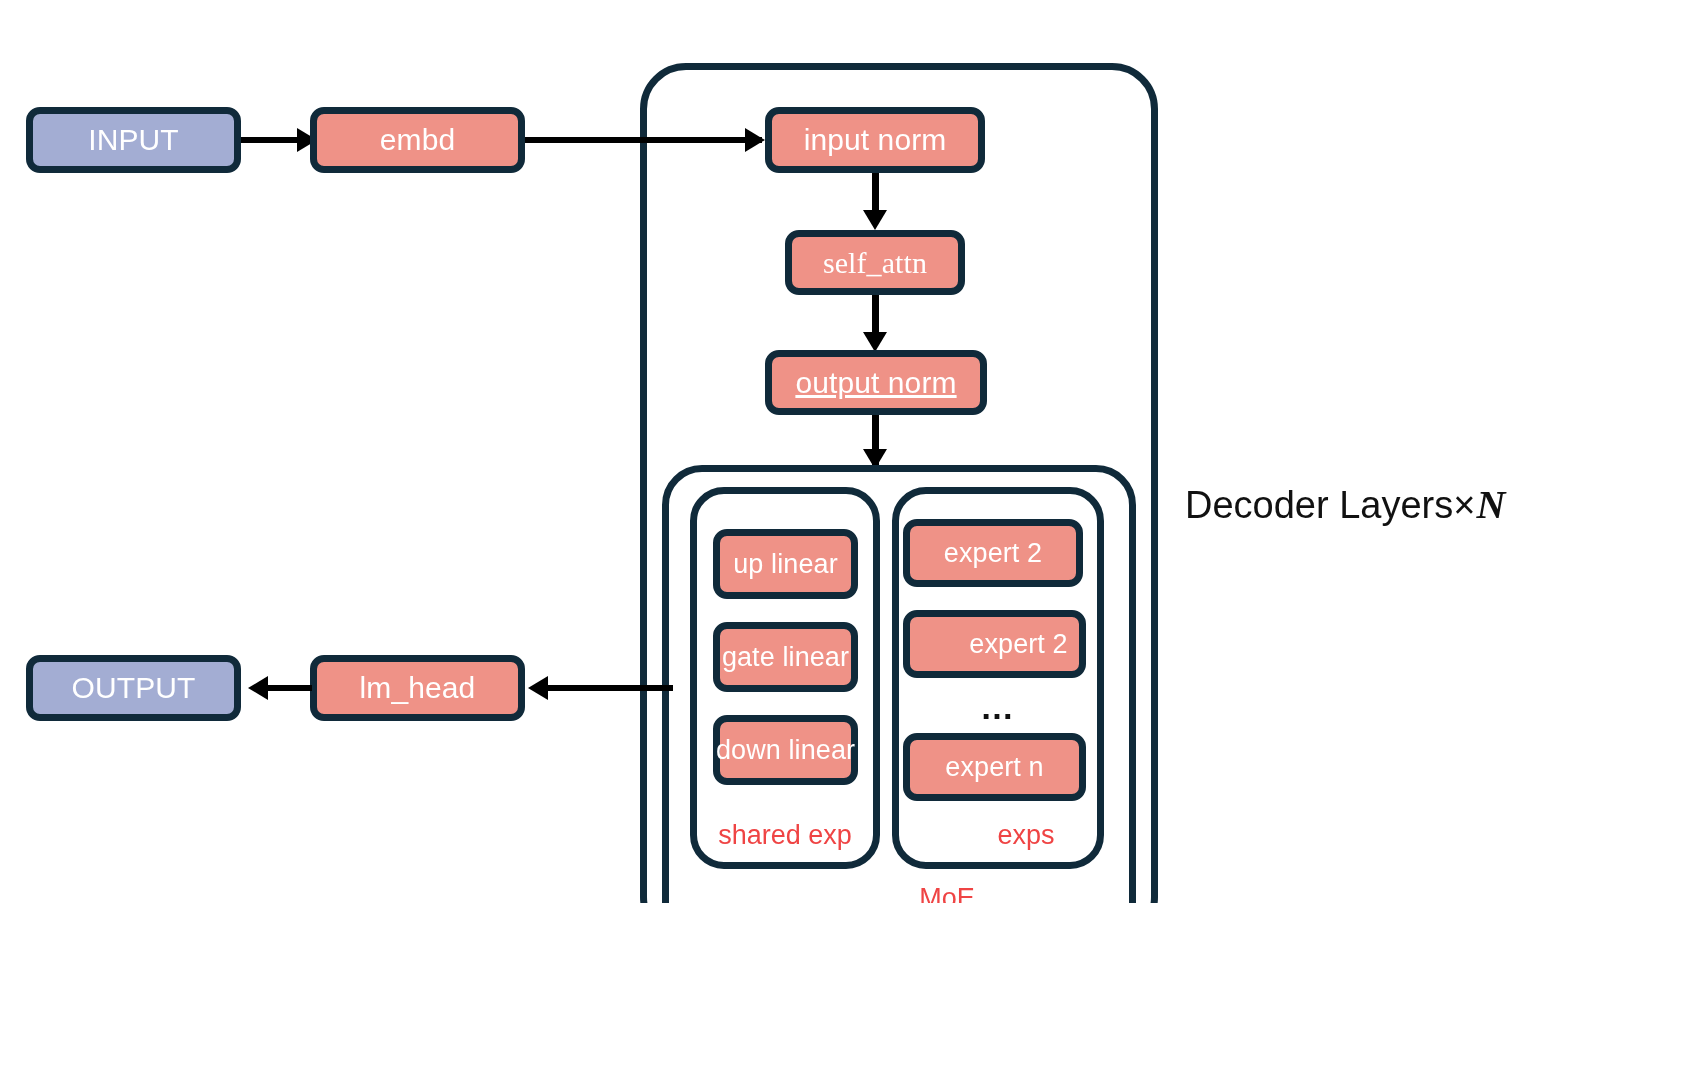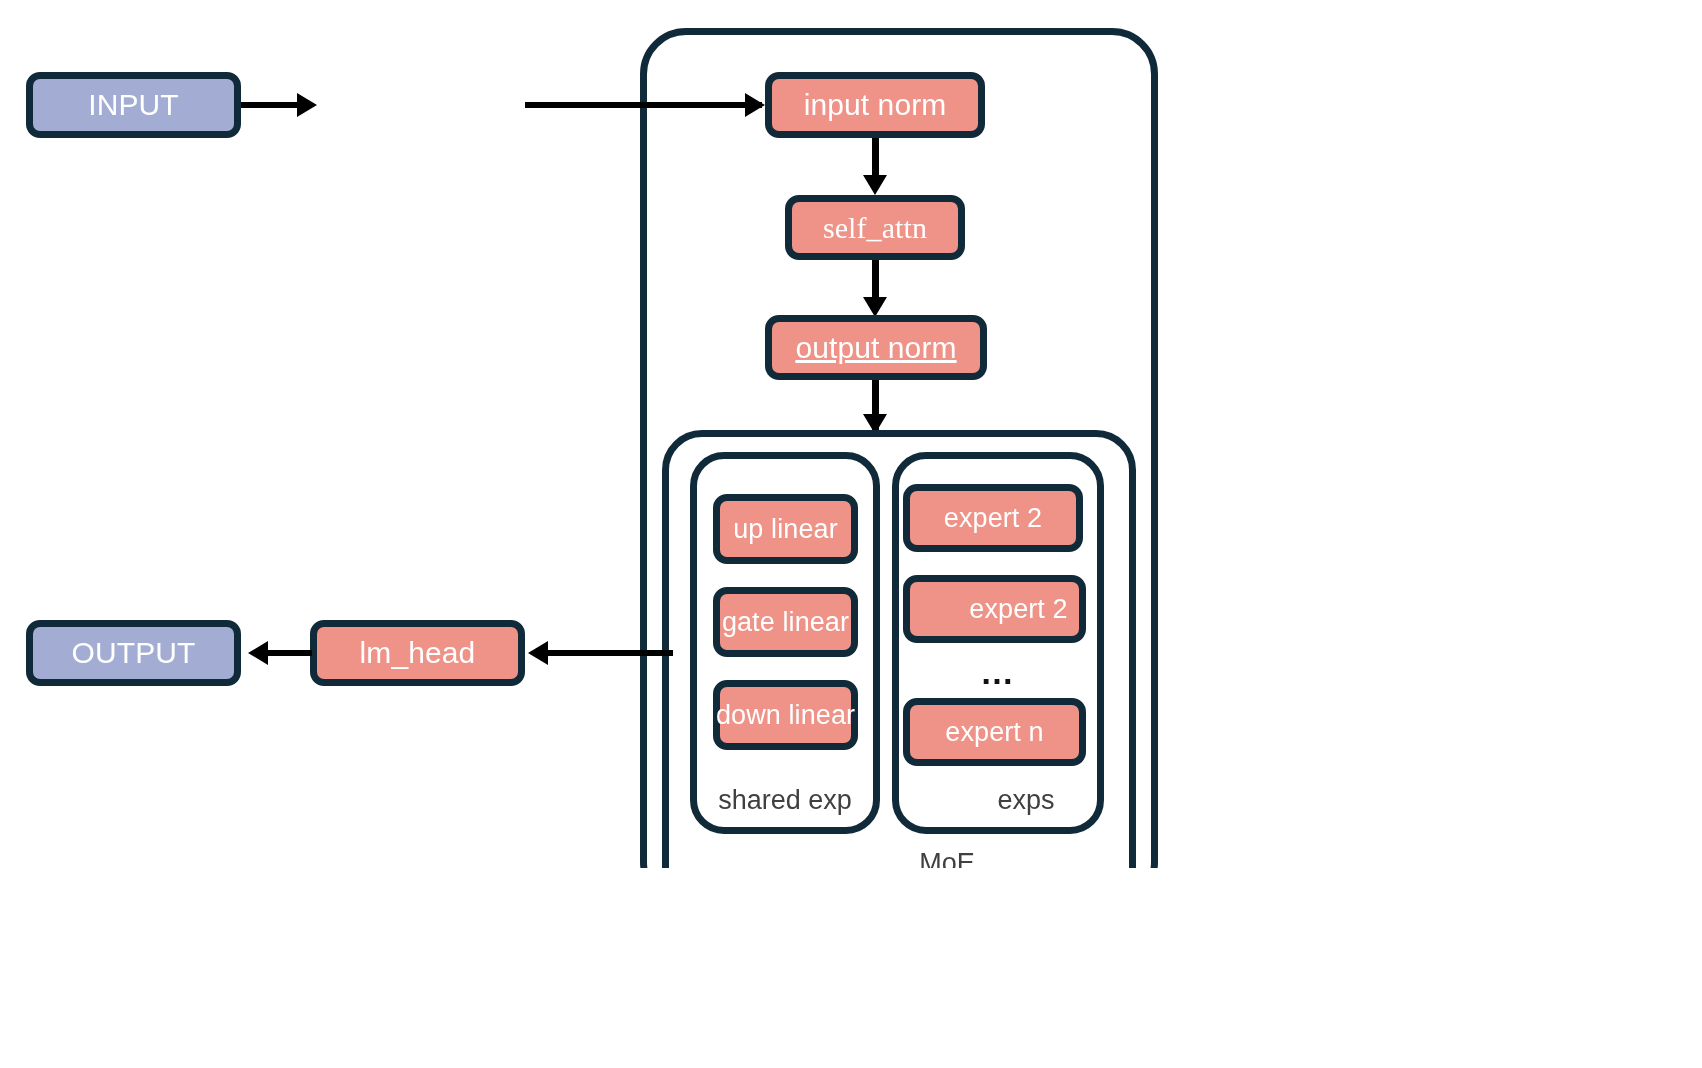--- a/index.html
+++ b/index.html
@@ -9,20 +9,21 @@
   }
   body {
     font-family: "Liberation Sans", sans-serif;
   }
   #canvas {
     position: relative;
     width: 1702px;
     height: 868px;
     background: #ffffff;
     overflow: hidden;
+    margin-top: 35px;
   }
 
   
   .node {
     position: absolute;
     box-sizing: border-box;
     display: flex;
     align-items: center;
     justify-content: center;
     border: 7px solid #102A3A;
@@ -42,21 +43,21 @@
     box-sizing: border-box;
     border: 7px solid #102A3A;
     background: transparent;
   }
   .group.outer   { border-radius: 46px; }
   .group.moe     { border-radius: 40px; }
   .group.inner   { border-radius: 34px; }
 
   .group-label {
     position: absolute;
-    color: #404040;
+    color: #ef4444;
     font-size: 27px;
     line-height: 1;
     white-space: nowrap;
     text-align: center;
   }
 
   
   .plain-text {
     position: absolute;
     color: #111111;
@@ -118,20 +119,23 @@
 
   <div class="group outer" style="left:640px; top:28px; width:518px; height:880px;"></div>
 
   <div class="node blue" style="left:26px; top:72px; width:215px; height:66px;">
     <span>INPUT</span>
   </div>
 
   <div class="conn h" style="left:241px; top:102px; width:62px;"></div>
   <div class="arrowhead right" style="left:297px; top:93px;"></div>
 
+  <div class="node salmon" style="left:310px; top:72px; width:215px; height:66px;">
+    <span>embd</span>
+  </div>
 
   <div class="conn h" style="left:525px; top:102px; width:237px;"></div>
   <div class="arrowhead right" style="left:745px; top:93px;"></div>
 
   <div class="node salmon" style="left:765px; top:72px; width:220px; height:66px;">
     <span>input norm</span>
   </div>
 
   <div class="conn v" style="left:872px; top:138px; width:7px; height:48px;"></div>
   <div class="arrowhead down" style="left:863px; top:175px;"></div>
@@ -202,14 +206,18 @@
     <span>lm_head</span>
   </div>
 
   <div class="conn h" style="left:268px; top:650px; width:44px;"></div>
   <div class="arrowhead left" style="left:248px; top:641px;"></div>
 
   <div class="node blue" style="left:26px; top:620px; width:215px; height:66px;">
     <span>OUTPUT</span>
   </div>
 
+  <div class="plain-text" id="decoder-caption" style="left:1185px; top:450px;">
+    <span>Decoder Layers×</span>
+      <span class="nvar">N</span>
+  </div>
 
 </div>
 
 </body></html>

